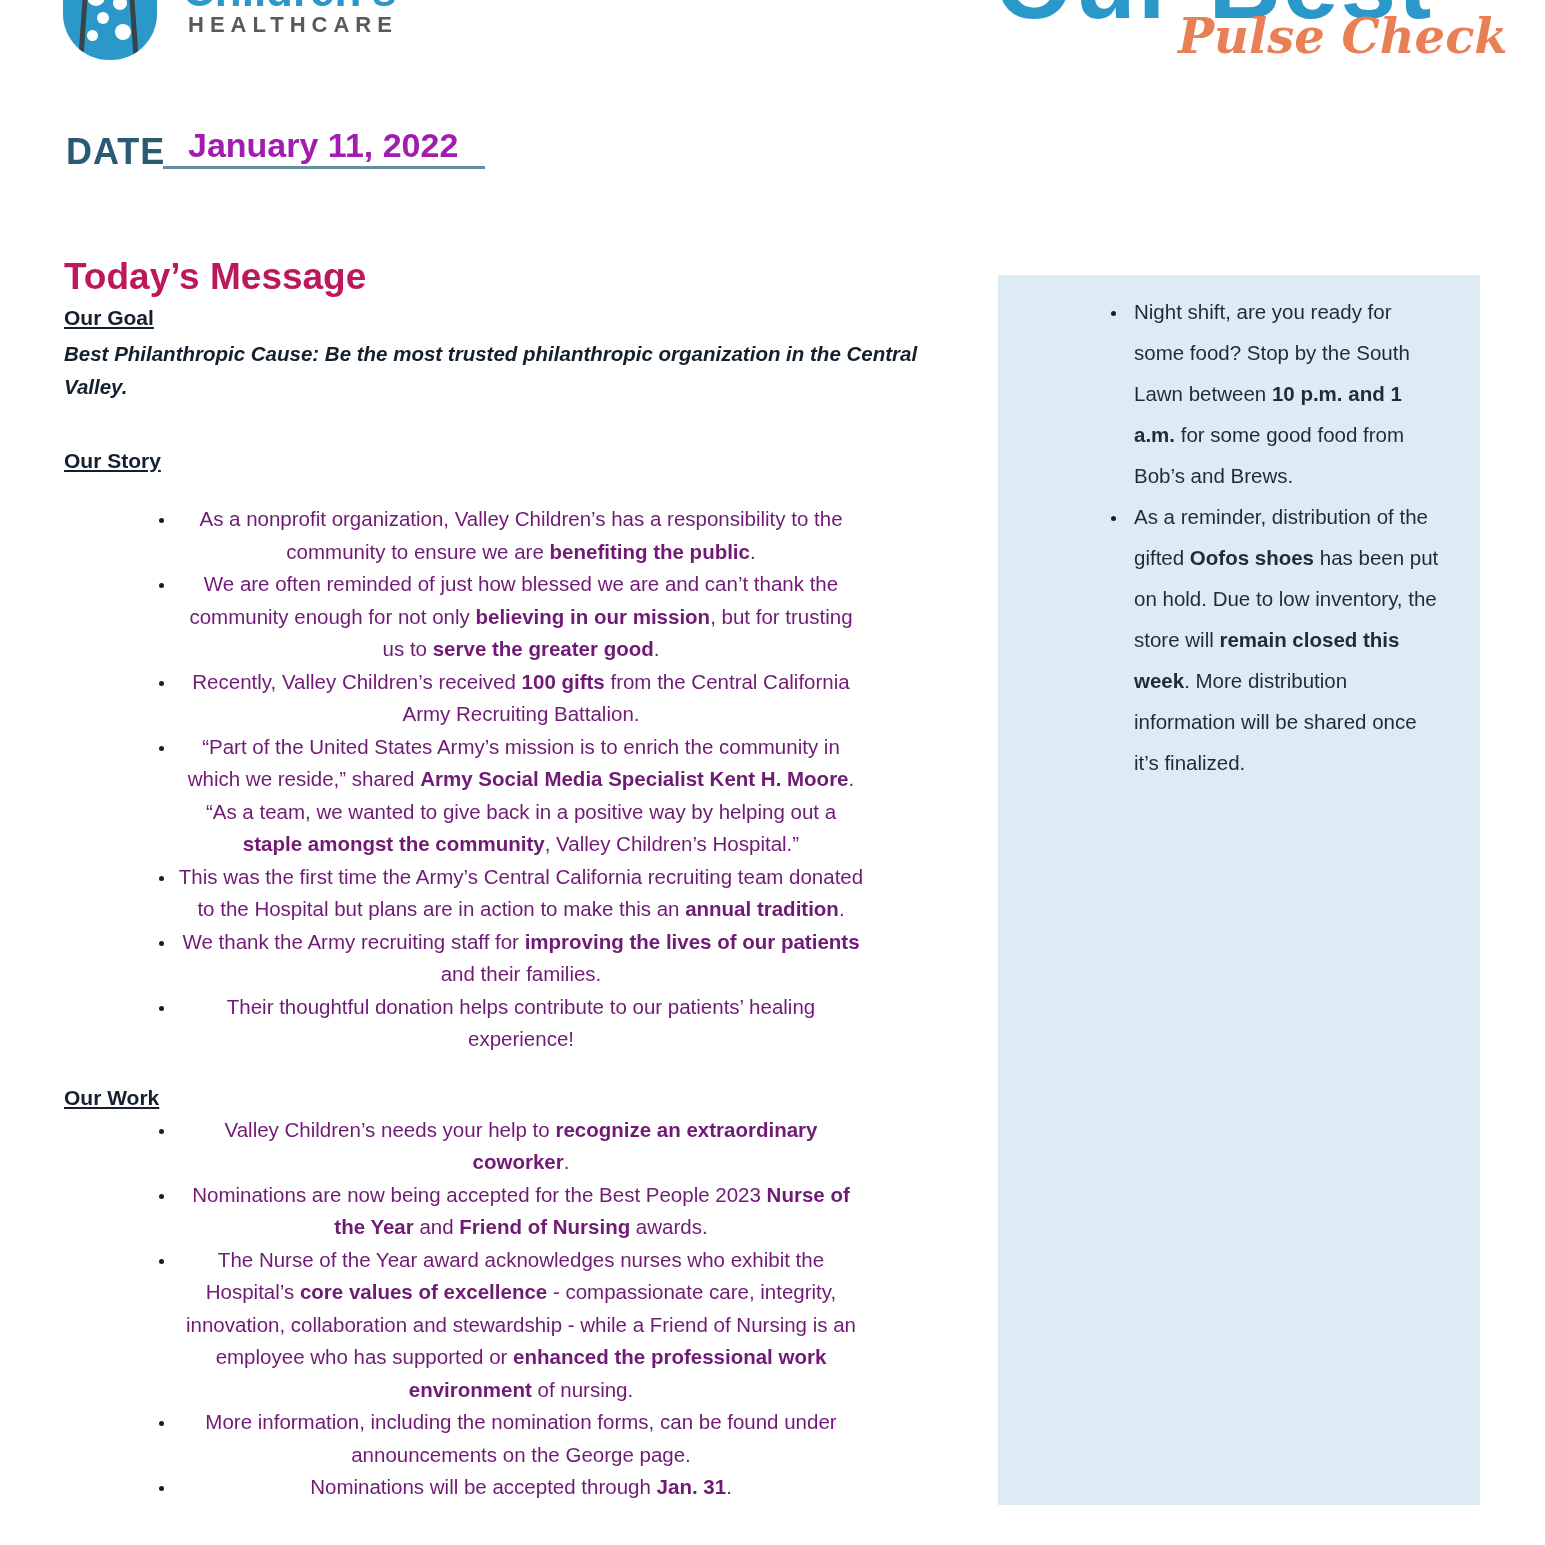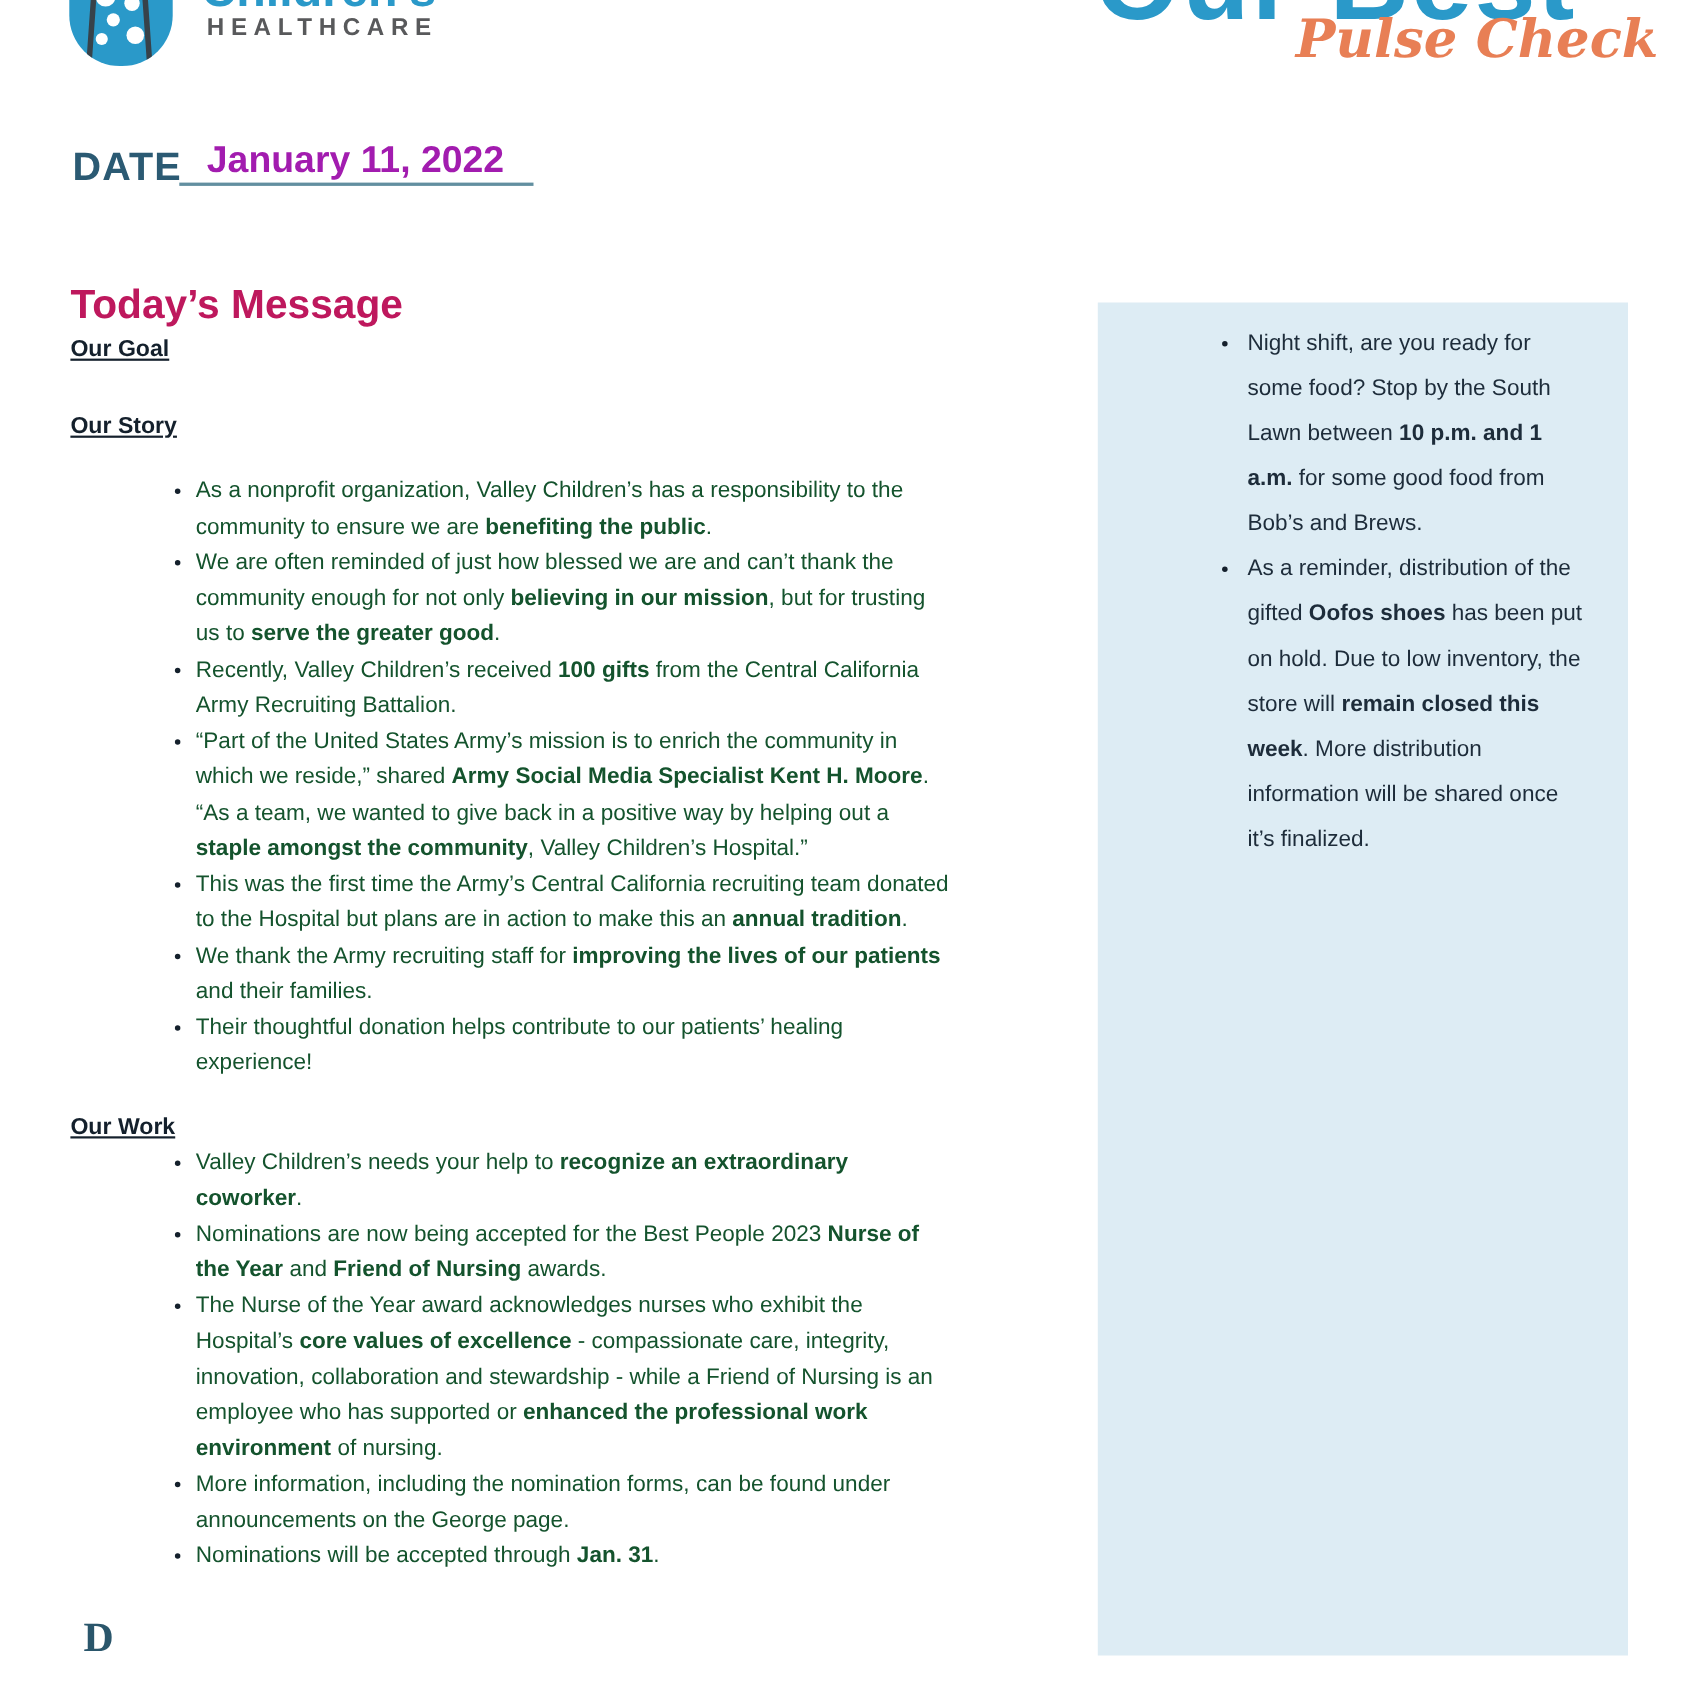--- a/index.html
+++ b/index.html
@@ -50,21 +50,21 @@
     margin:0;font-size:21px;font-weight:800;color:#14202c;text-decoration:underline;
   }
   .goal-text{
     margin:7px 0 0 0;width:880px;font-size:20.5px;line-height:33px;
     font-weight:700;font-style:italic;color:#14202c;
   }
   .gap-story{margin-top:46px;}
   .gap-work{margin-top:30px;}
   ul.doc-list{
     margin:30px 0 0 0;padding:0 0 0 112px;width:688px;
-    font-size:20.5px;line-height:32.5px;color:#14532d;
+    font-size:20.5px;line-height:32.5px;color:#701a75;text-align:center;
   }
   ul.doc-list.tight{margin-top:4px;}
   ul.doc-list li{margin:0;padding-left:2px;}
   ul.doc-list li::marker{color:#14202c;font-size:17px;}
   .b{font-weight:700;}
   .cutoff-d{
     margin-top:36px;margin-left:12px;font-family:"Liberation Serif",serif;
     font-size:38px;font-weight:700;color:#2a566b;
   }
   
@@ -102,20 +102,21 @@
   <div class="masthead-subtitle">Pulse Check</div>
 
   <div class="date-label">DATE</div>
   <div class="date-value">January 11, 2022</div>
   <div class="date-underline"></div>
 
   <div class="main">
     <h1 class="main-title">Today’s Message</h1>
 
     <h2 class="sec-heading">Our Goal</h2>
+    <p class="goal-text">Best Philanthropic Cause: Be the most trusted philanthropic organization in the Central Valley.</p>
 
     <h2 class="sec-heading gap-story">Our Story</h2>
     <ul class="doc-list">
         <li><span>As a nonprofit organization, Valley Children’s has a responsibility to the community to ensure we are </span><span class="b">benefiting the public</span><span>.</span></li>
         <li><span>We are often reminded of just how blessed we are and can’t thank the community enough for not only </span><span class="b">believing in our mission</span><span>, but for trusting us to </span><span class="b">serve the greater good</span><span>.</span></li>
         <li><span>Recently, Valley Children’s received </span><span class="b">100 gifts</span><span> from the Central California Army Recruiting Battalion.</span></li>
         <li><span>“Part of the United States Army’s mission is to enrich the community in which we reside,” shared </span><span class="b">Army Social Media Specialist Kent H. Moore</span><span>. “As a team, we wanted to give back in a positive way by helping out a </span><span class="b">staple amongst the community</span><span>, Valley Children’s Hospital.”</span></li>
         <li><span>This was the first time the Army’s Central California recruiting team donated to the Hospital but plans are in action to make this an </span><span class="b">annual tradition</span><span>.</span></li>
         <li><span>We thank the Army recruiting staff for </span><span class="b">improving the lives of our patients</span><span> and their families.</span></li>
         <li><span>Their thoughtful donation helps contribute to our patients’ healing experience!</span></li>

